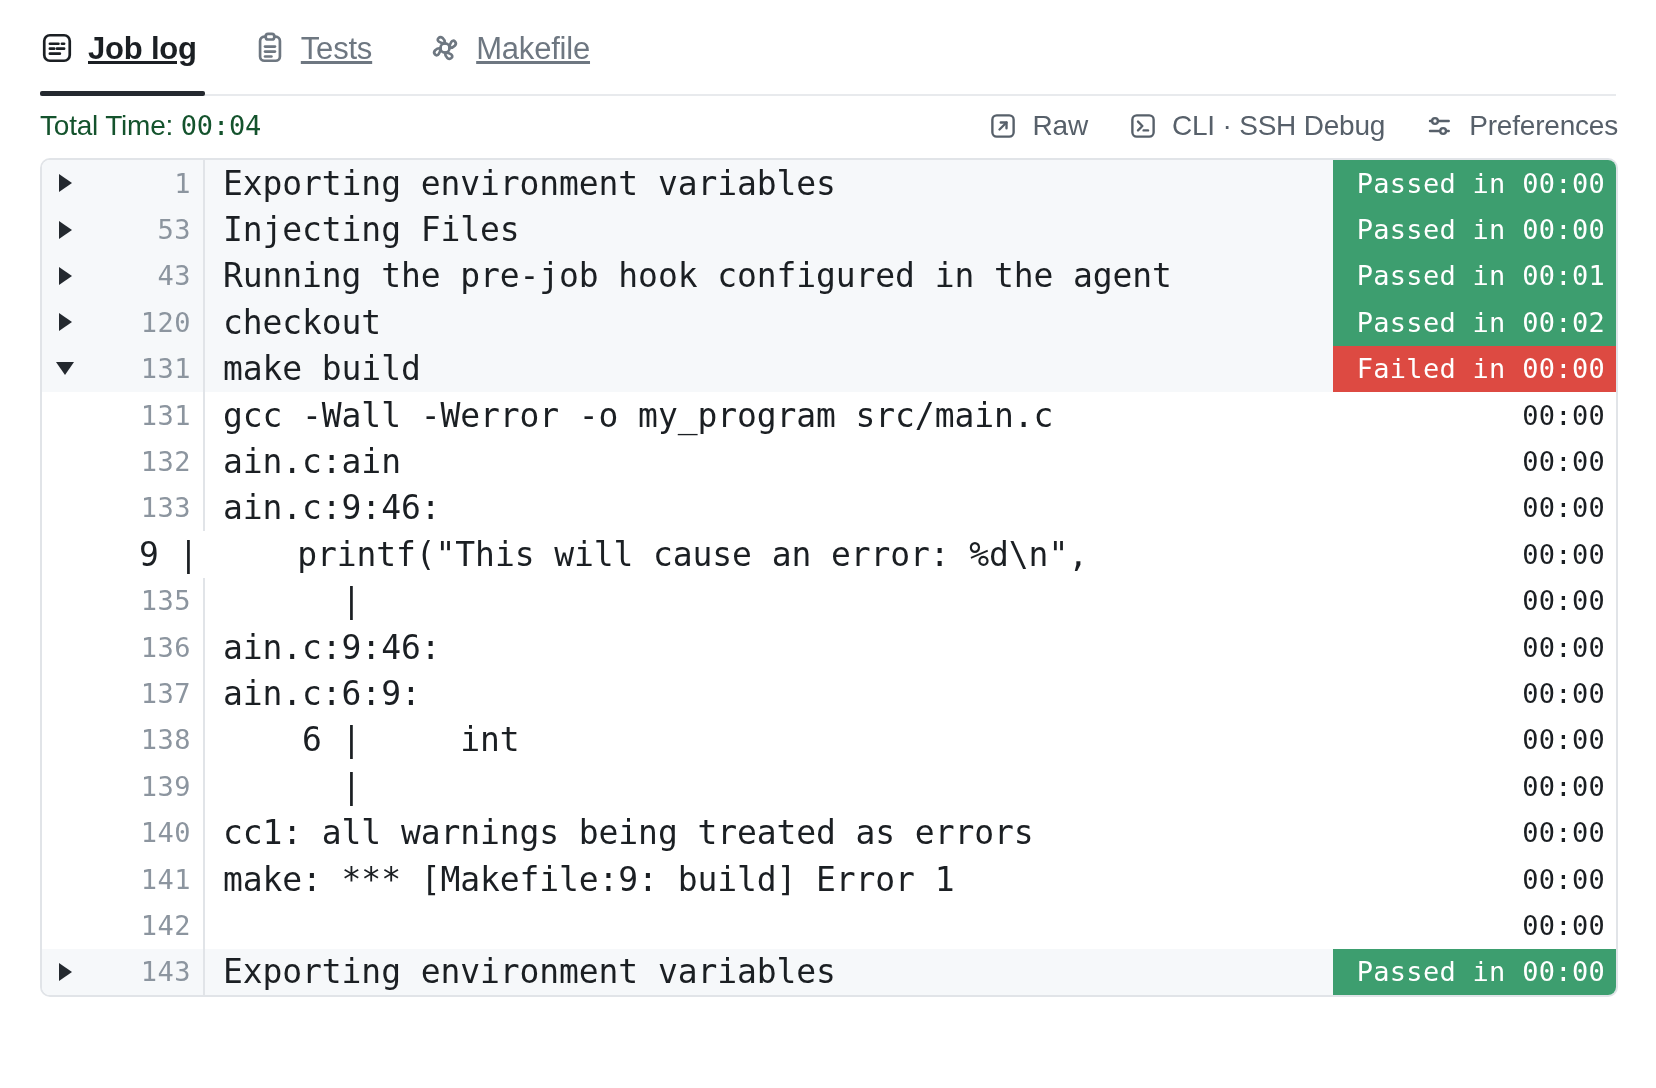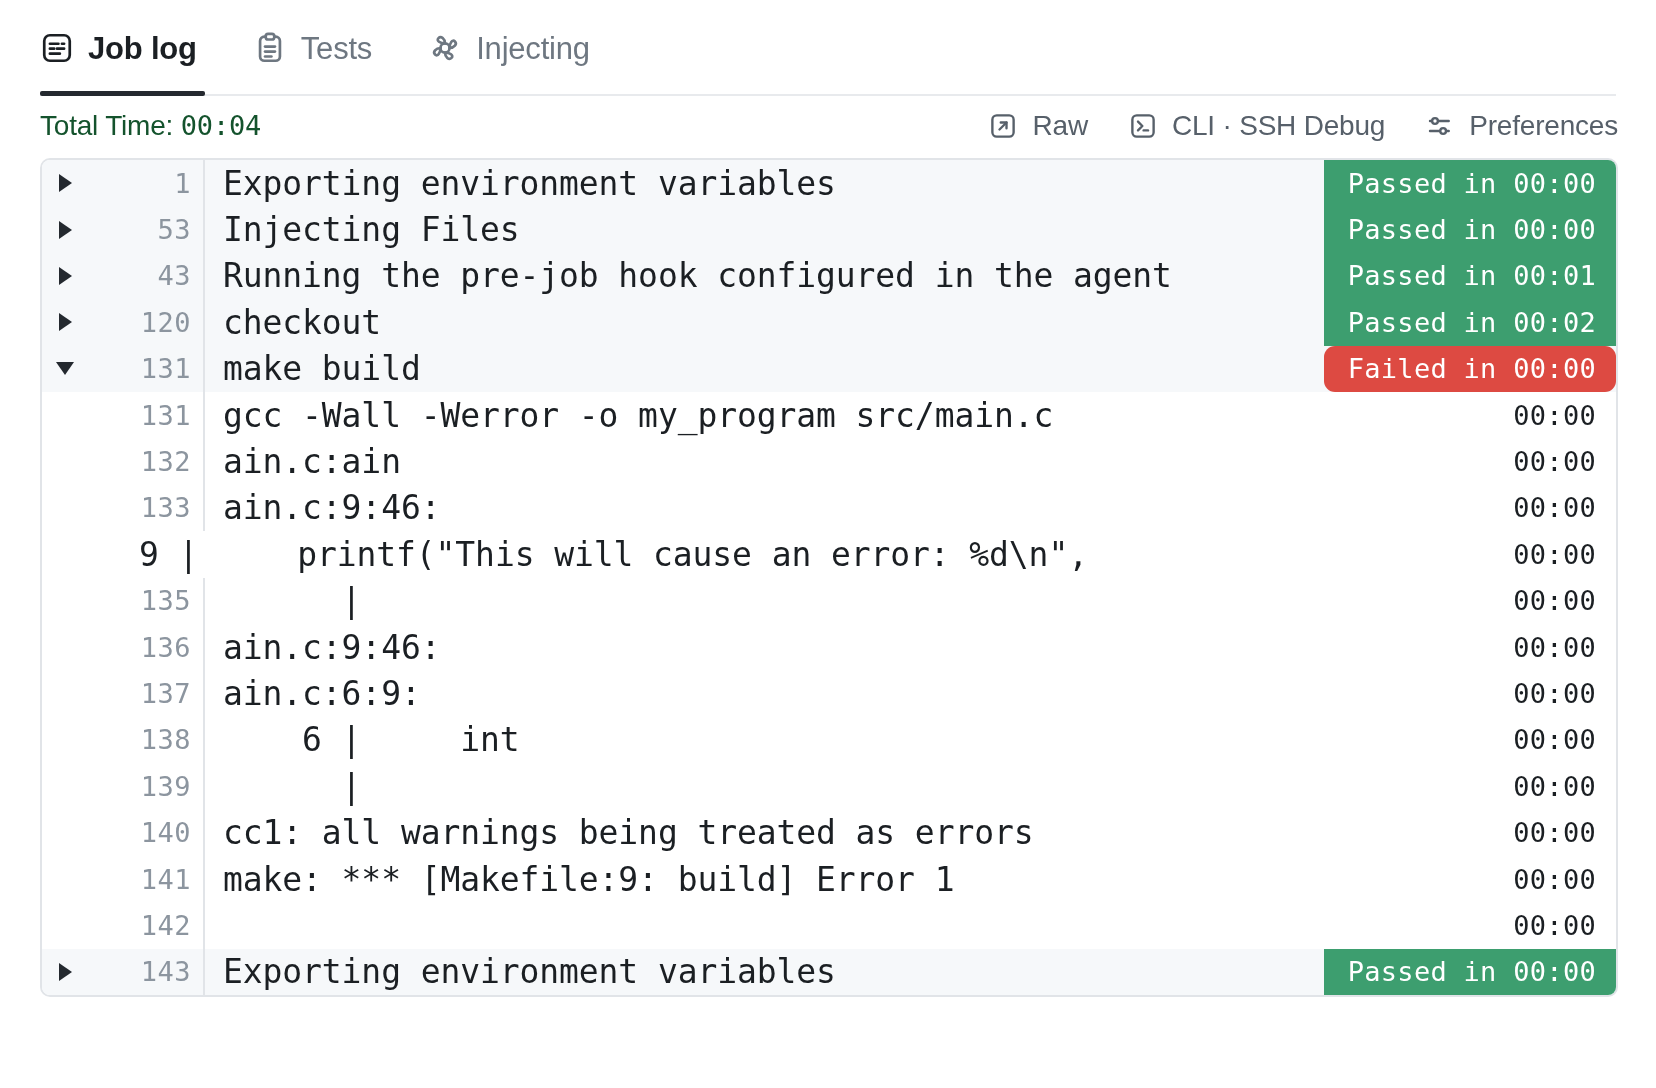--- a/index.html
+++ b/index.html
@@ -49,20 +49,21 @@
     margin-right: 26px;
     box-sizing: border-box;
     cursor: pointer;
     user-select: none;
   }
   .tab .tab-label {
     font-size: 31px;
     line-height: 1;
     color: #6e7781;
     letter-spacing: -0.2px;
+    text-decoration: underline;
   }
   .tab.active .tab-label {
     color: #1b1f23;
     font-weight: bold;
   }
   .tab.active .tab-underline {
     position: absolute;
     left: 0;
     right: 22px;
     bottom: 0;
@@ -174,37 +175,36 @@
     line-height: 1;
     white-space: pre;
     overflow: hidden;
     letter-spacing: -0.1px;
   }
   .status {
     flex: 0 0 auto;
     display: flex;
     align-items: center;
     justify-content: flex-end;
-    padding-right: 20px;
+    padding-right: 11px;
     padding-left: 24px;
     font-size: 27px;
     line-height: 1;
     white-space: pre;
     letter-spacing: 0.3px;
     min-width: 248px;
     box-sizing: border-box;
   }
   .status.passed {
     background: #3d9e6f;
     color: #ffffff;
   }
   .status.failed {
     background: #dd4a42;
     color: #ffffff;
-    border-radius: 11px;
   }
   .status.plain {
     color: #1b1f23;
     background: transparent;
   }
 </style>
 </head>
 <body>
 
 <div class="page">
@@ -242,21 +242,21 @@
     <div class="tab">
       <span class="icon">
         <svg width="34" height="34" viewBox="0 0 24 24" fill="none" stroke="#6e7781" stroke-width="1.9">
           <circle cx="12" cy="12" r="3.2"></circle>
           <path d="M12 8.8 C12 5.5 9.2 3.2 7.4 5 C5.6 6.8 8.6 8.8 12 8.8 Z"></path>
           <path d="M15.2 12 C18.5 12 20.8 9.2 19 7.4 C17.2 5.6 15.2 8.6 15.2 12 Z"></path>
           <path d="M12 15.2 C12 18.5 14.8 20.8 16.6 19 C18.4 17.2 15.4 15.2 12 15.2 Z"></path>
           <path d="M8.8 12 C5.5 12 3.2 14.8 5 16.6 C6.8 18.4 8.8 15.4 8.8 12 Z"></path>
         </svg>
       </span>
-      <span class="tab-label">Injecting</span>
+      <span class="tab-label">Makefile</span>
     </div>
   </div>
 
   <div class="toolbar">
     <div class="total-time"><span>Total Time: </span><span class="mono">00:04</span></div>
 
     <div class="toolbar-actions">
 
       <div class="tool-btn">
         <span class="icon">

